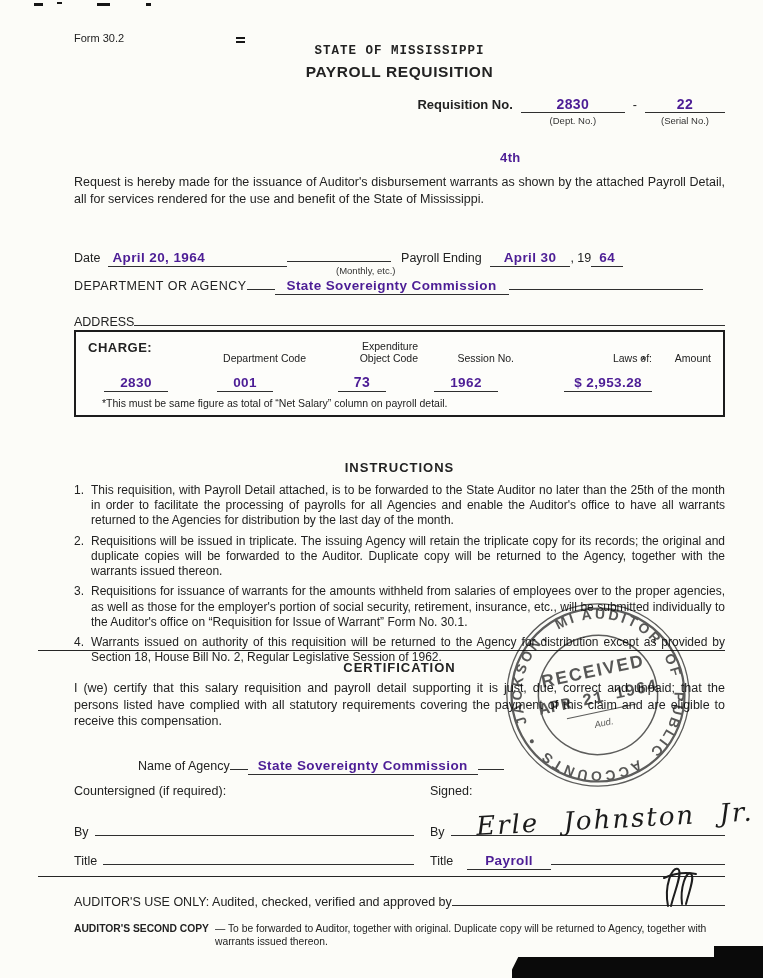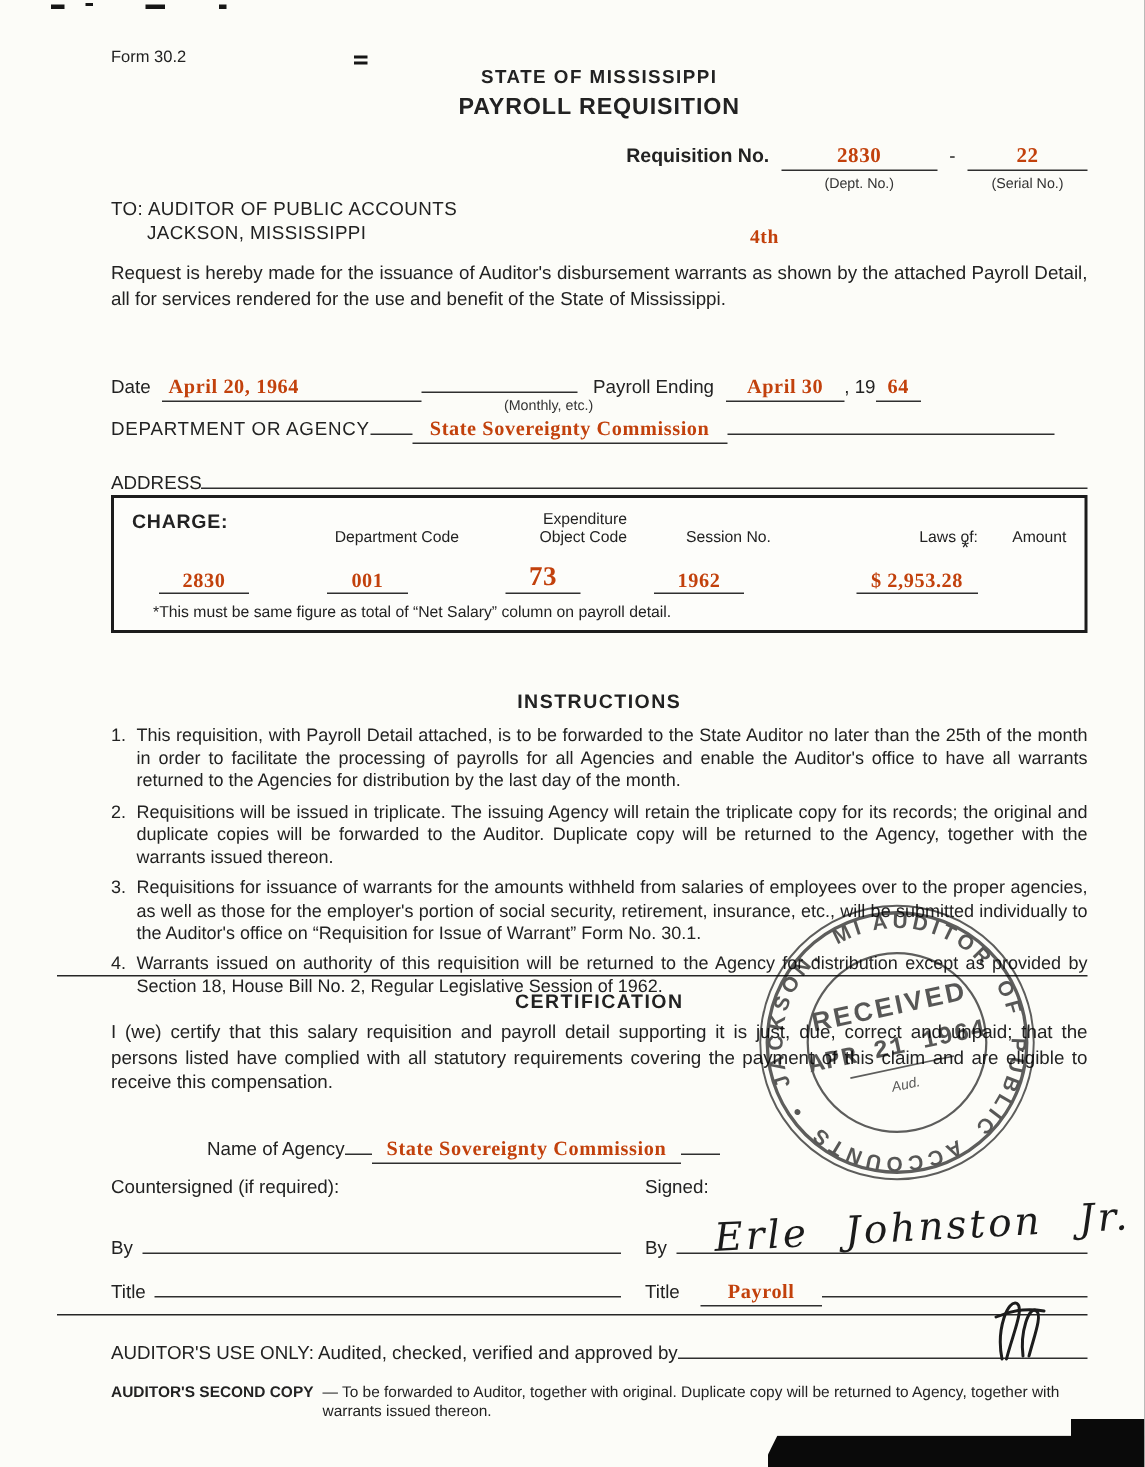--- a/index.html
+++ b/index.html
@@ -2,31 +2,31 @@
 <html><head>
 <meta charset="utf-8">
 <style>
   html,body{margin:0;padding:0;background:#888;}
   .page{position:relative;width:763px;height:978px;background:#fcfcf8;overflow:hidden;
         font-family:"Liberation Sans",sans-serif;color:#222;font-size:12.5px;}
   .abs{position:absolute;left:38px;right:38px;padding-left:36px;}
   .b{font-weight:bold;}
   .center{text-align:center;}
   .just{text-align:justify;}
-  .typed{font-family:Liberation Serif, serif;font-weight:bold;color:#c2410c;letter-spacing:.4px;}
+  .typed{font-family:Liberation Sans, sans-serif;font-weight:bold;color:#4c1d95;letter-spacing:.4px;}
   .u{border-bottom:1.2px solid #2f2f2f;}
   .ln{flex:1 1 auto;border-bottom:1.2px solid #2f2f2f;height:1em;}
   .ln-fix{display:inline-block;border-bottom:1.2px solid #2f2f2f;height:1em;}
   .row{display:flex;align-items:baseline;}
   .hr{border:none;border-top:1.6px solid #262626;margin:0;}
   .cap{font-size:9.5px;color:#333;}
   
   #b-formno{top:32px;font-size:11px;}
   #b-title{top:44px;}
-  #t1{font-size:12.5px;letter-spacing:1px;}
+  #t1{font-size:12.5px;letter-spacing:1px;font-family:Liberation Mono, monospace;}
   #t2{font-size:15.5px;letter-spacing:.6px;margin-top:5px;}
   #b-req{top:96px;display:flex;justify-content:flex-end;align-items:baseline;gap:8px;}
   #b-req .stack{display:inline-block;text-align:center;}
   #b-req .nval{display:block;font-size:14px;padding:0 4px;}
   #b-to{top:132px;line-height:1.25;letter-spacing:.3px;}
   #b-to .l2{padding-left:24px;}
   #b-4th{position:absolute;left:500px;top:150px;font-size:13px;}
   #b-para{top:174px;line-height:1.32;}
   
   #b-date{top:226px;}
@@ -114,24 +114,20 @@
       <span class="nval typed u" style="width:96px;">2830</span>
       <span class="cap">(Dept. No.)</span>
     </span>
     <span>-</span>
     <span class="stack">
       <span class="nval typed u" style="width:72px;">22</span>
       <span class="cap">(Serial No.)</span>
     </span>
   </div>
 
-  <div class="abs" id="b-to">
-    <div>TO:  AUDITOR OF PUBLIC ACCOUNTS</div>
-    <div class="l2">JACKSON, MISSISSIPPI</div>
-  </div>
   <div class="typed" id="b-4th">4th</div>
 
   <div class="abs just" id="b-para">Request is hereby made for the issuance of Auditor's disbursement warrants as shown by the attached Payroll Detail, all for services rendered for the use and benefit of the State of Mississippi.</div>
 
   <div class="abs" id="b-date" style="position:absolute;">
     <div class="row" style="position:relative;">
       <span>Date</span>
       <span class="typed u" style="font-size:13.5px;margin-left:8px;padding:0 82px 1px 4px;">April 20, 1964</span>
       <span class="ln-fix" style="width:104px;"></span>
       <span style="margin-left:10px;">Payroll Ending</span>
@@ -166,21 +162,21 @@
         <div class="h">
           <span>Expenditure</span><br>
           <span>Object Code</span>
         </div>
         <div class="h">Session No.</div>
         <div class="h">Laws of:</div>
         <div class="h">Amount</div>
 
         <div class="v"><span class="typed u" style="font-size:13.5px;">2830</span></div>
         <div class="v"><span class="typed u" style="font-size:13.5px;">001</span></div>
-        <div class="v"><span class="typed u" style="font-size:18px;">73</span></div>
+        <div class="v"><span class="typed u" style="font-size:14px;">73</span></div>
         <div class="v"><span class="typed u" style="font-size:13.5px;">1962</span></div>
         <div class="vamt">
           <span class="star">*</span>
           <span class="typed u" style="font-size:13.5px;padding:0 10px 1px;">$ 2,953.28</span>
         </div>
       </div>
       <div class="foot">*This must be same figure as total of “Net Salary” column on payroll detail.</div>
     </div>
   </div>
 

